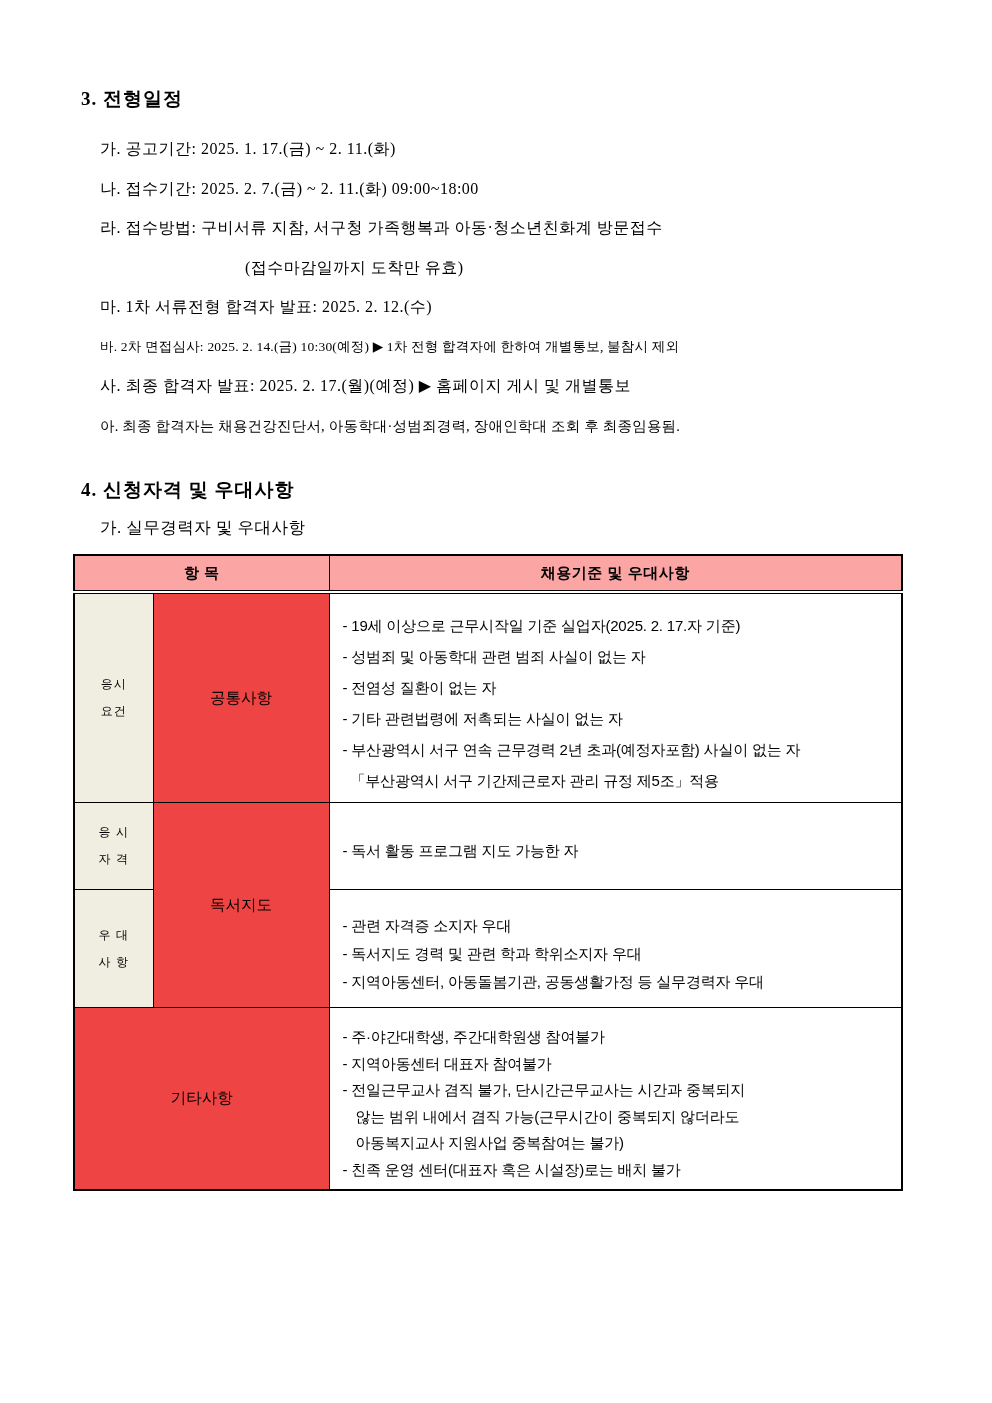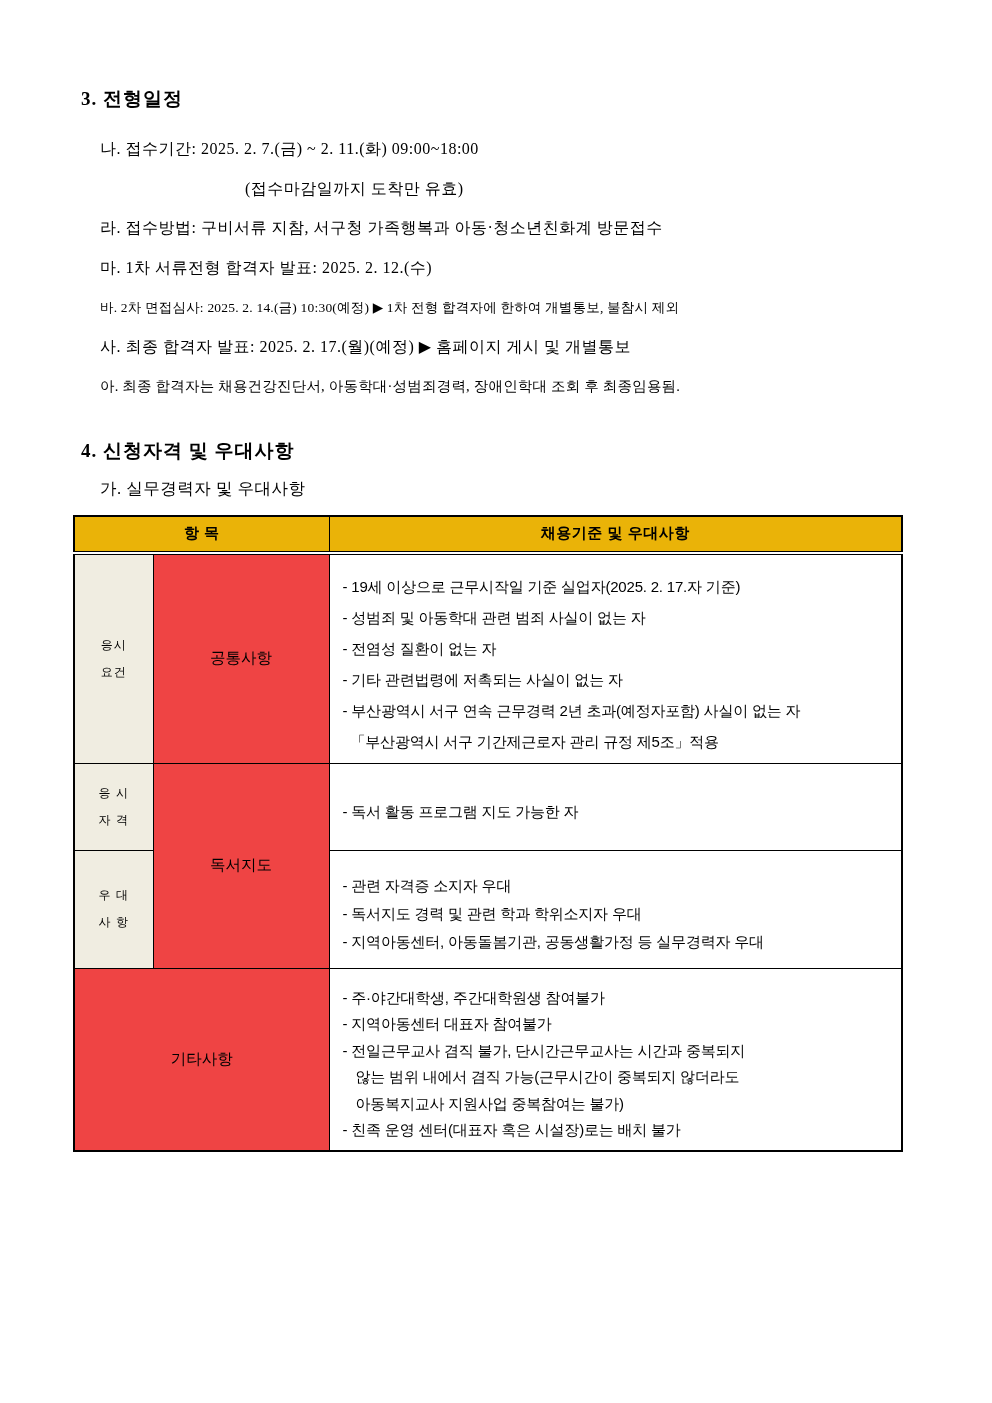--- a/index.html
+++ b/index.html
@@ -52,21 +52,21 @@
     width: 828px;
     border: 2px solid #000000;
     font-family: "Liberation Sans", "DejaVu Sans", sans-serif;
   }
   table.qual td, table.qual th {
     border: 1px solid #000000;
     vertical-align: middle;
     overflow: hidden;
   }
   th.hcell {
-    background: #eab308;
+    background: #fca5a5;
     height: 37px;
     font-size: 15px;
     font-weight: bold;
     text-align: center;
     letter-spacing: 0.5px;
     border-bottom: 4px double #000000 !important;
   }
   td.cat {
     background: #f0ede1;
     text-align: center;
@@ -94,23 +94,24 @@
 </style>
 </head>
 <body>
 
 <div class="page">
   <div class="content">
 
     <div class="sec-heading">3. 전형일정</div>
 
     <div class="sched-list">
+      <div class="sched-item">가. 공고기간: 2025. 1. 17.(금) ~ 2. 11.(화)</div>
       <div class="sched-item">나. 접수기간: 2025. 2. 7.(금) ~ 2. 11.(화) 09:00~18:00</div>
+      <div class="sched-item">라. 접수방법: 구비서류 지참,  서구청 가족행복과 아동·청소년친화계 방문접수</div>
       <div class="sched-item cont">(접수마감일까지 도착만 유효)</div>
-      <div class="sched-item">라. 접수방법: 구비서류 지참,  서구청 가족행복과 아동·청소년친화계 방문접수</div>
       <div class="sched-item">마. 1차 서류전형 합격자 발표: 2025. 2. 12.(수)</div>
       <div class="sched-item small">바. 2차 면접심사: 2025. 2. 14.(금) 10:30(예정) ▶ 1차 전형 합격자에 한하여 개별통보, 불참시 제외</div>
       <div class="sched-item">사. 최종 합격자 발표: 2025. 2. 17.(월)(예정)  ▶ 홈페이지 게시 및 개별통보</div>
       <div class="sched-item medium">아. 최종 합격자는 채용건강진단서, 아동학대·성범죄경력, 장애인학대 조회 후 최종임용됨.</div>
     </div>
 
     <div class="sec4">
       <div class="sec-heading">4. 신청자격 및 우대사항</div>
       <div class="sub-heading">가. 실무경력자 및 우대사항</div>
 

